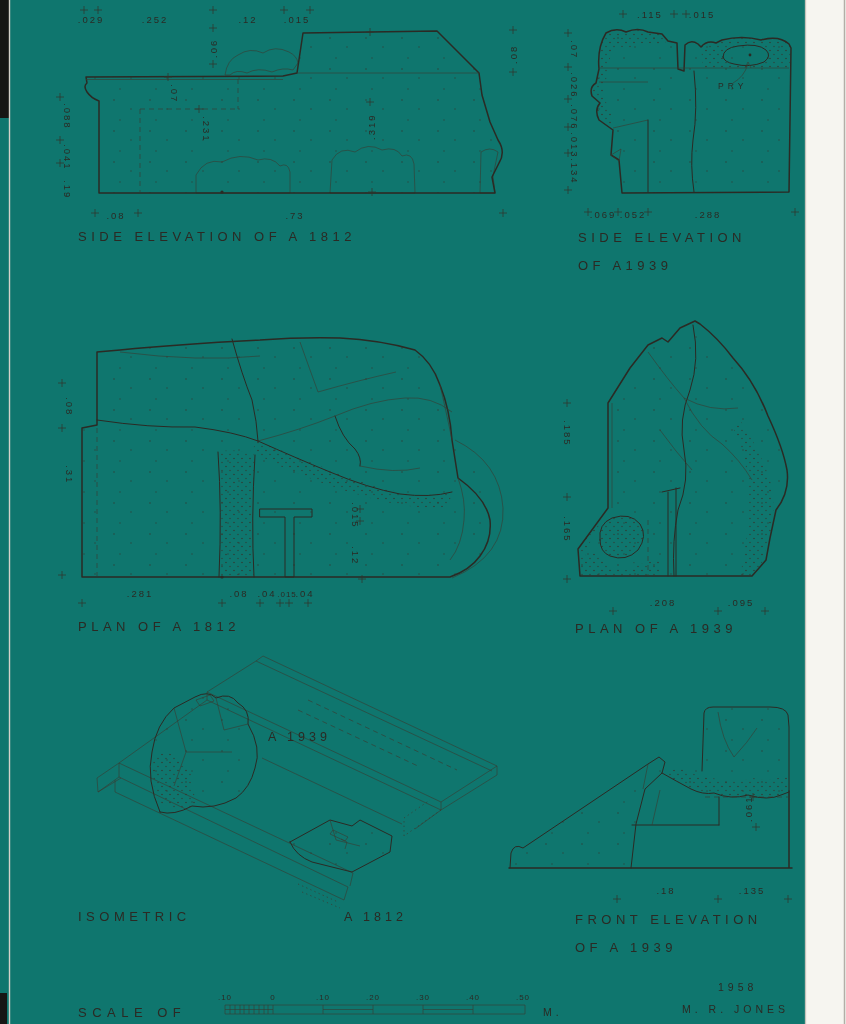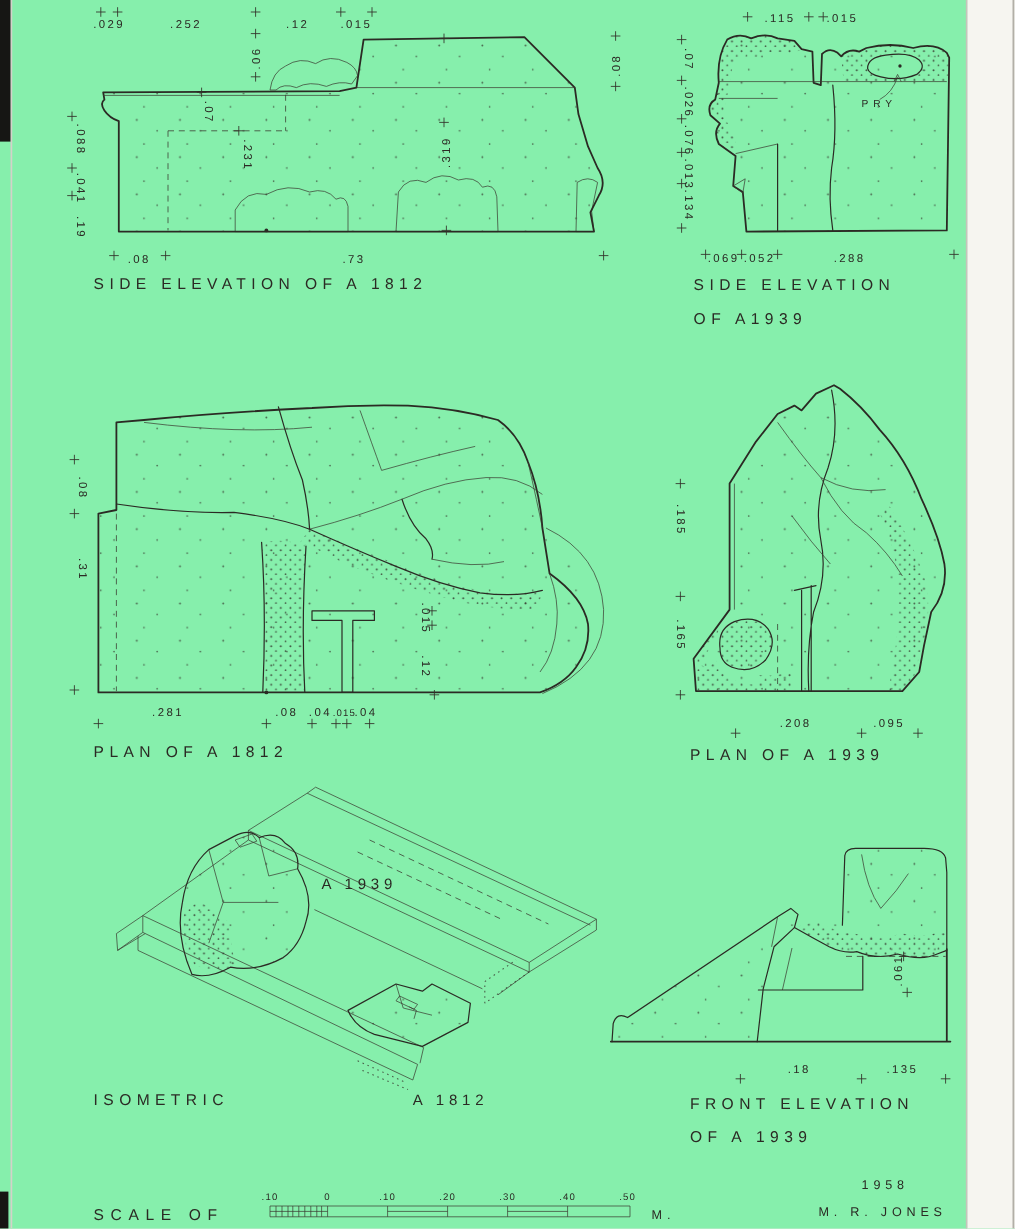--- a/index.html
+++ b/index.html
@@ -1,16 +1,16 @@
 <!DOCTYPE html>
 <html><head>
 <meta charset="utf-8">
 <style>
   html,body{margin:0;padding:0;background:#e8e6e0;}
-  .sheet{position:relative;width:846px;height:1024px;background:#86efac;overflow:hidden;
+  .sheet{position:relative;width:846px;height:1024px;background:#0f766e;overflow:hidden;
          font-family:"Liberation Sans",sans-serif;}
   svg{position:absolute;left:0;top:0;}
   
   .ln{stroke:#2b2a24;stroke-width:1.5;fill:none;stroke-linejoin:round;stroke-linecap:round;}
   .lm{stroke:#2b2a24;stroke-width:1;fill:none;stroke-linejoin:round;stroke-linecap:round;}
   .lt{stroke:#3a392f;stroke-width:.7;fill:none;opacity:.85;stroke-linejoin:round;}
   .ld{stroke:#3a392f;stroke-width:.8;fill:none;stroke-dasharray:5 4;opacity:.8;}
   .ldot{stroke:#3a392f;stroke-width:.9;fill:none;stroke-dasharray:1.3 3.2;opacity:.8;}
   .tick{stroke:#33322a;stroke-width:.8;fill:none;opacity:.9;}
   

